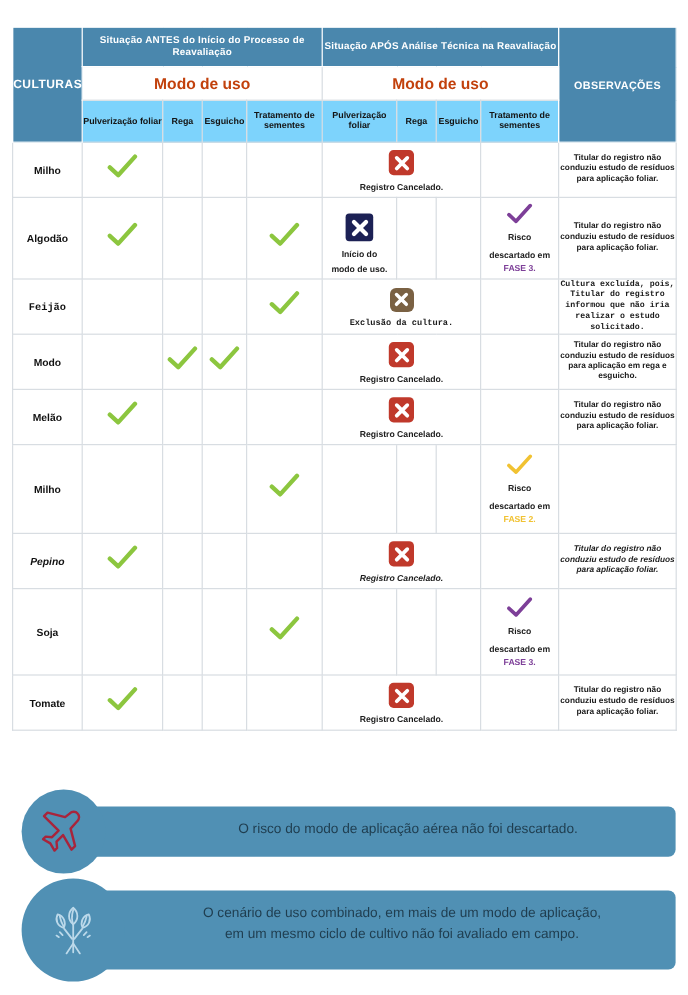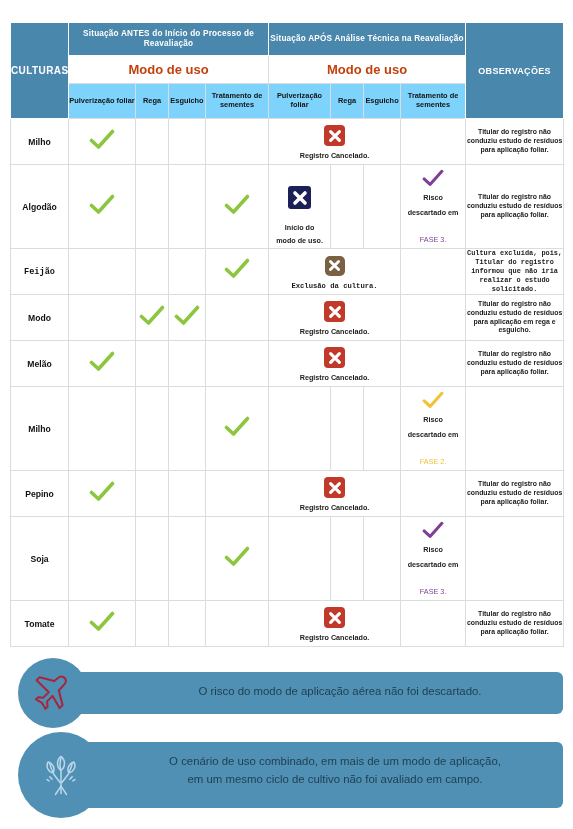--- a/index.html
+++ b/index.html
@@ -79,21 +79,21 @@
 
   
   .xbadge{
     width:21px;height:21px;border-radius:4px;
     display:flex;align-items:center;justify-content:center;
     margin:0 auto;
   }
   .xbadge svg{display:block;}
   .risco-line{font-size:7.2px;font-weight:bold;color:#1d1d1d;margin-top:5px;}
   .risco-line2{font-size:7.2px;font-weight:bold;color:#1d1d1d;margin-top:6px;}
-  .fase{font-size:7.2px;font-weight:normal;margin-top:18px;}
+  .fase{font-size:7.2px;font-weight:bold;margin-top:2px;}
 
   .obs-text{
     font-size:6.9px;font-weight:bold;color:#1b1b1b;
     line-height:1.28;padding:2px 4px;
   }
 
   
   .xstack{display:flex;flex-direction:column;align-items:center;justify-content:center;}
   .xcaption{
     position:absolute;
@@ -325,21 +325,21 @@
                   <path d="M2.5 11.5 L9.5 18 L23.5 2.5" fill="none" stroke="#f1c232" stroke-width="3.6" stroke-linecap="round" stroke-linejoin="round"></path>
                 </svg>
               </span>
               <div class="risco-line">Risco</div>
               <div class="risco-line2">descartado em</div>
               <div class="fase" style="color:#f1c232">FASE 2.</div>
             </div>
           </td>
           <td class="obs-text"></td>
         </tr>
-        <tr style="height: 46px;">
+        <tr style="height: 46px; font-style: italic;">
           <td class="culture-name">Pepino</td>
           <td><span class="chk"><svg width="26" height="22" viewBox="0 0 26 22">
                 <path d="M2.5 11.5 L9.5 18 L23.5 2.5" fill="none" stroke="#8cc63f" stroke-width="3.6" stroke-linecap="round" stroke-linejoin="round"></path>
               </svg></span></td>
           <td></td>
           <td></td>
           <td></td>
           <td colspan="3" class="relcell">
             <div class="xstack" style="padding-bottom:12px">
               <span class="xbadge" style="background:#c0392b;width:21px;height:21px;border-radius:4px">

